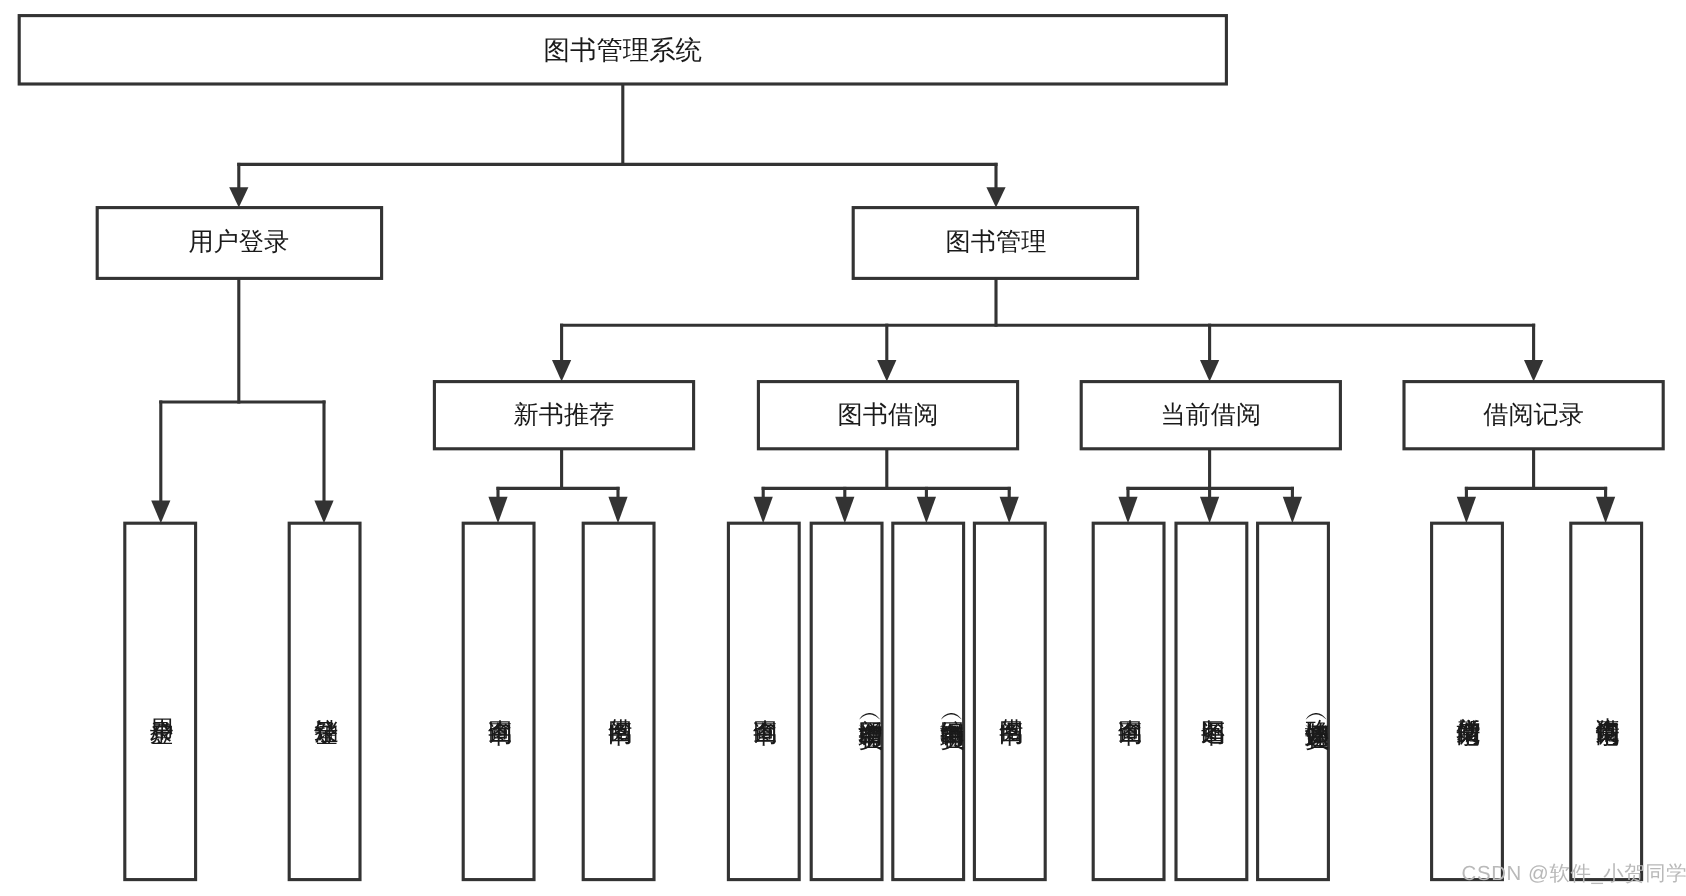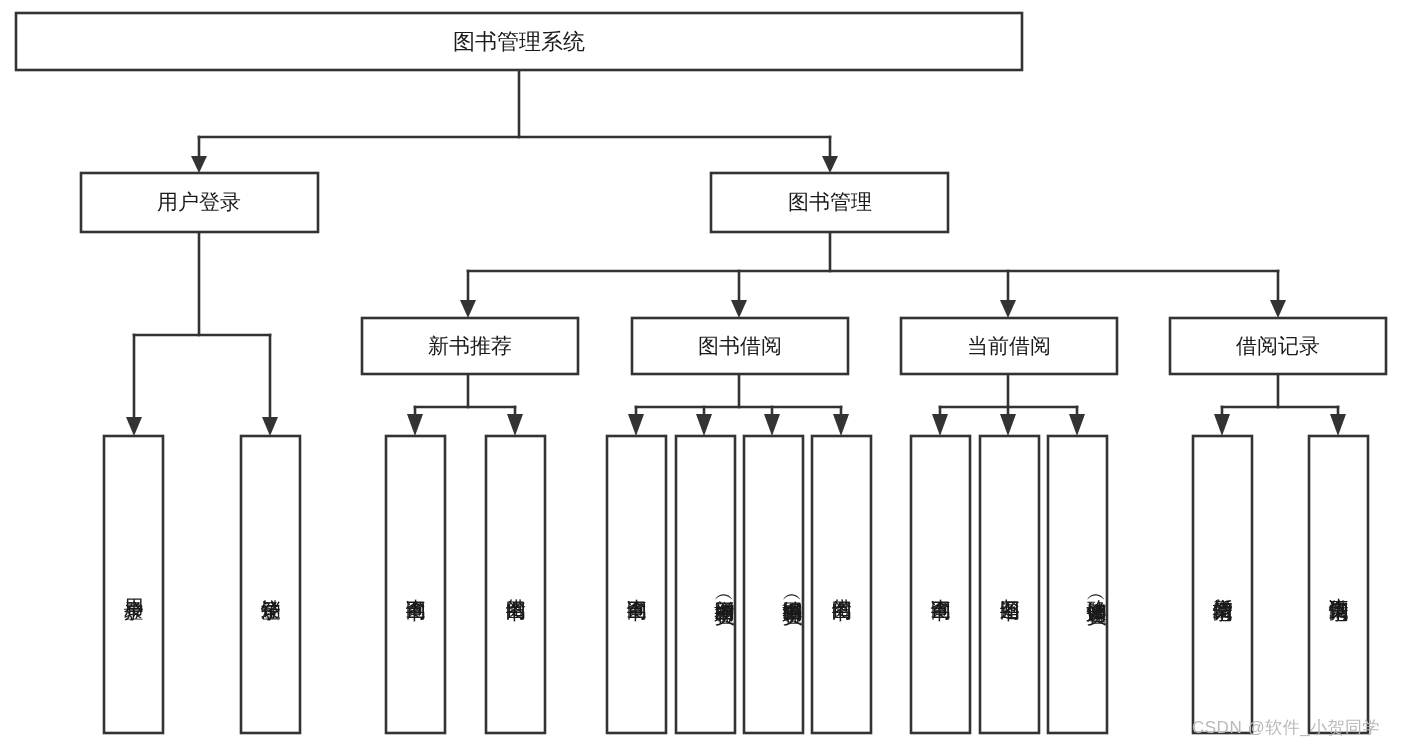--- a/index.html
+++ b/index.html
@@ -73,20 +73,21 @@
     white-space: nowrap;
     pointer-events: none;
   }
   .watermark {
     position: absolute;
     font-family: "Liberation Sans", "DejaVu Sans", sans-serif;
     font-size: 17px;
     color: #b9b9b9;
     white-space: nowrap;
     letter-spacing: 0.5px;
+    padding-left: 26px;
   }
 </style>
 </head>
 <body>
 
 <div id="diagram-root">
 
   <svg class="diagram-canvas" viewBox="0 0 1405 747" xmlns="http://www.w3.org/2000/svg">
 
     <g>

